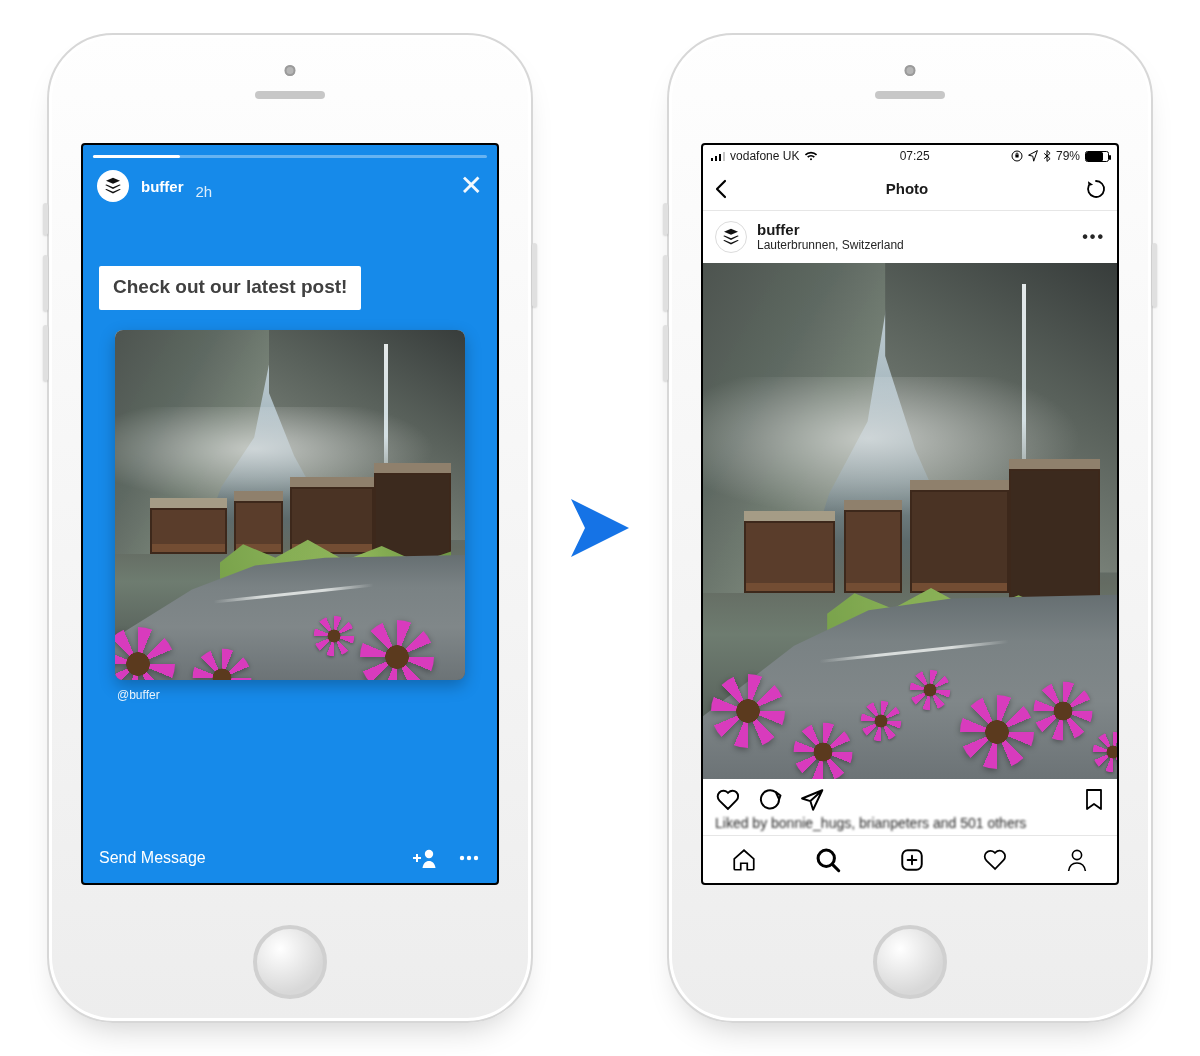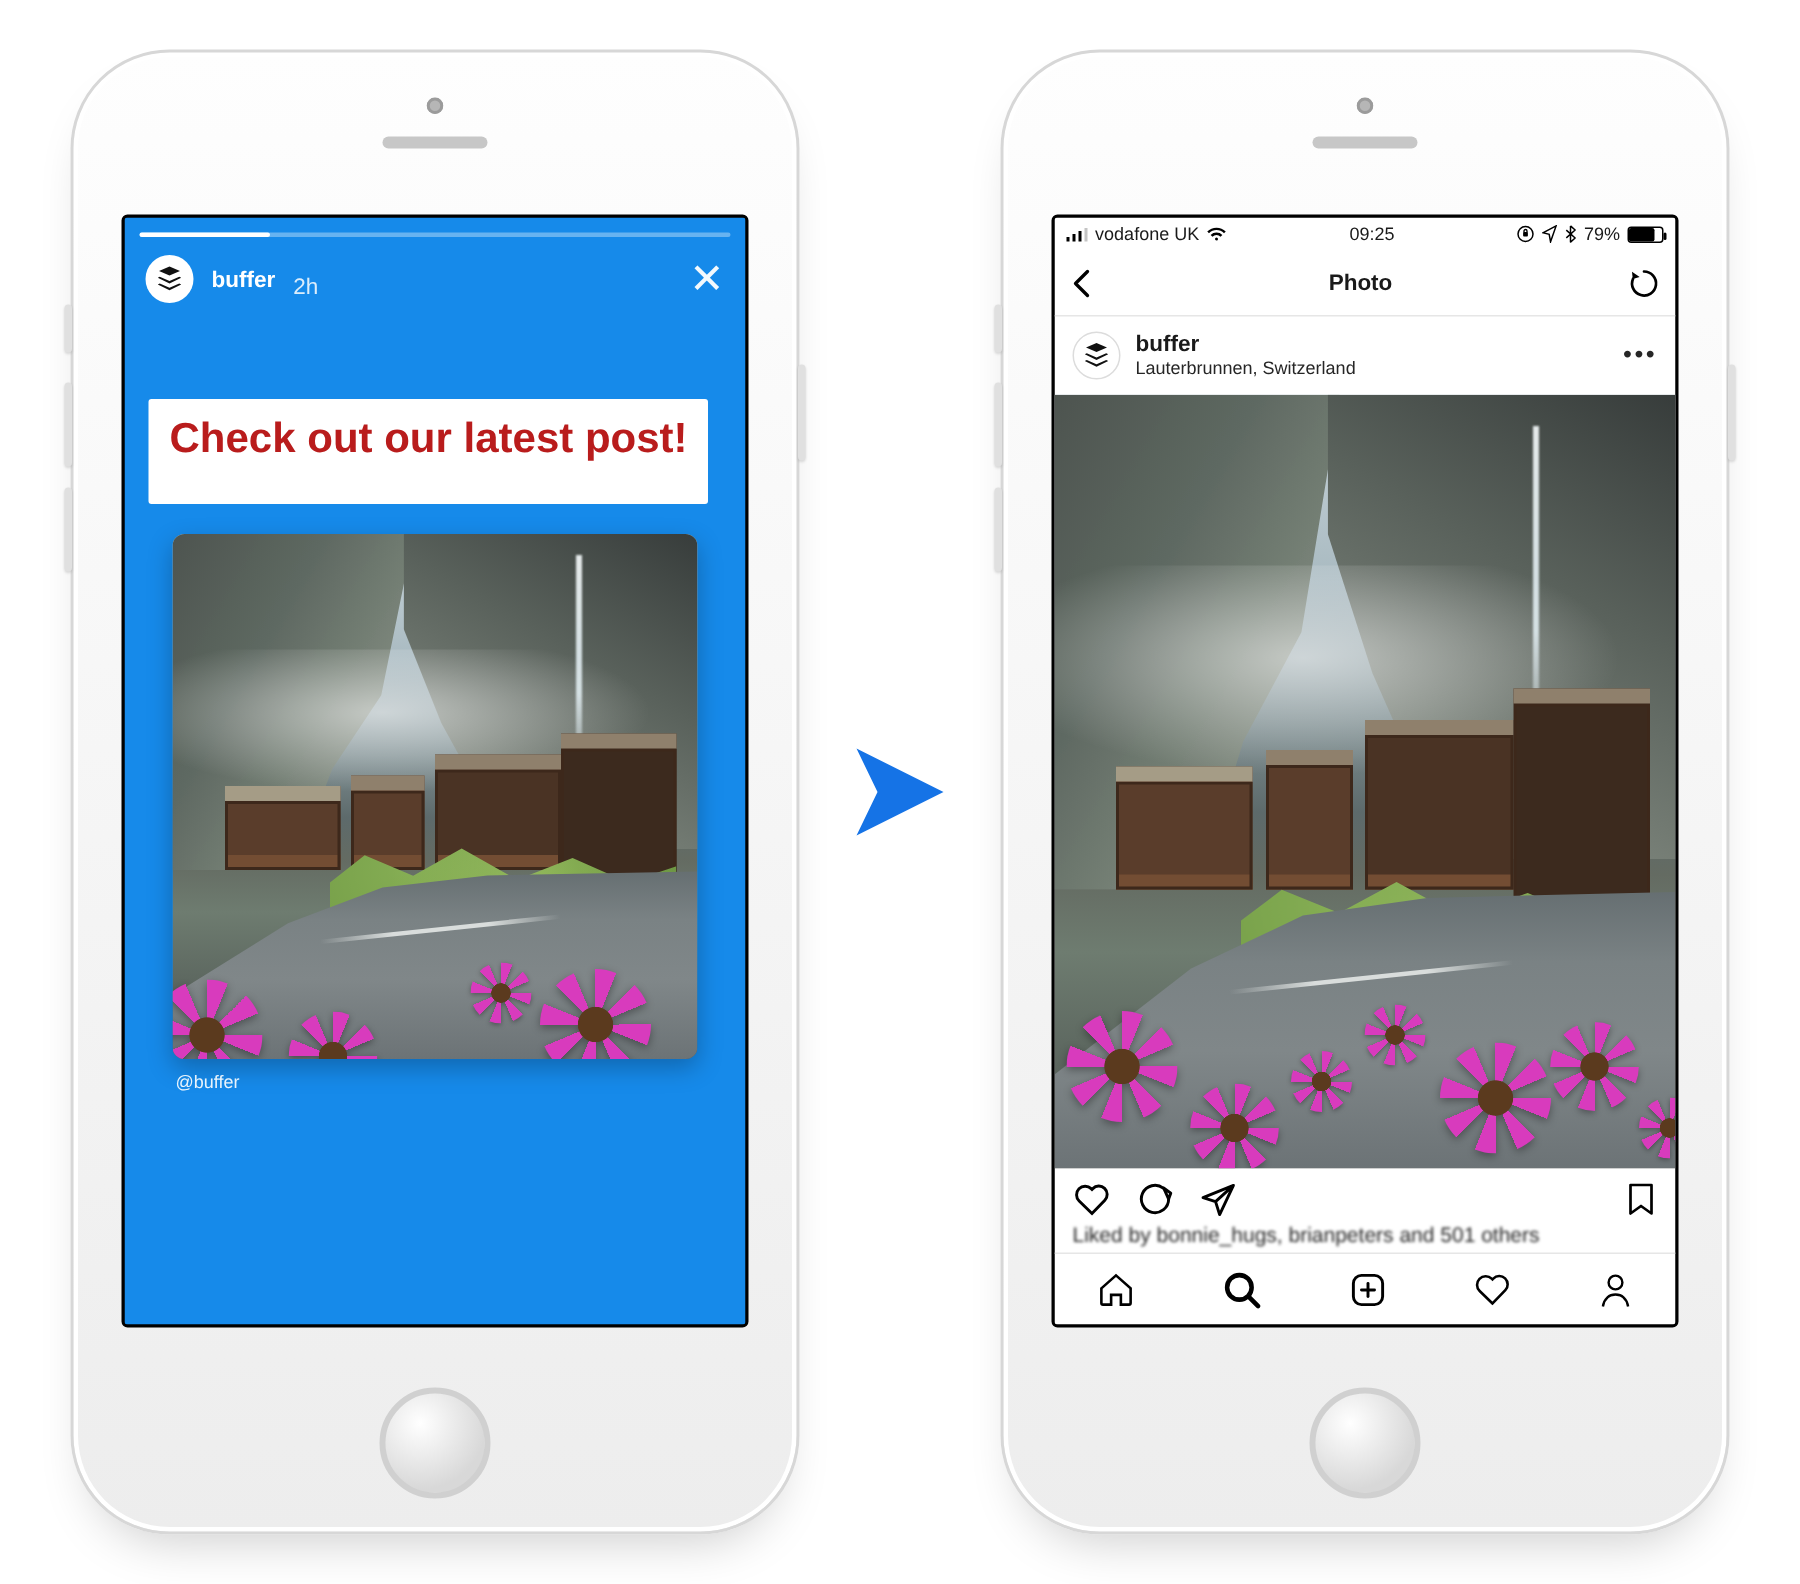--- a/index.html
+++ b/index.html
@@ -134,23 +134,23 @@
   .progress-track{height:3px;margin:10px 10px 0;background:rgba(255,255,255,.35);border-radius:2px;position:relative;}
   .progress-track .done{position:absolute;left:0;top:0;bottom:0;width:22%;background:#fff;border-radius:2px;}
   .story-header{display:flex;align-items:center;gap:12px;padding:12px 14px 8px;font-size:15px;}
   .avatar{width:32px;height:32px;border-radius:50%;background:#fff;display:flex;align-items:center;justify-content:center;}
   .buffer-mark{width:20px;height:20px;display:block;}
   .story-user{font-weight:600;}
   .story-time{opacity:.85;margin-top:11px;}
   .story-close{margin-left:auto;font-size:28px;line-height:1;opacity:.95;}
   .story-cta{
     margin:56px 16px 0;
-    background:#fff;color:#b91c1c;
-    font-weight:800;font-size:28px;
-    padding:10px 14px 28px;border-radius:2px;display:inline-block;
+    background:#fff;color:#404040;
+    font-weight:800;font-size:19px;
+    padding:10px 14px 12px;border-radius:2px;display:inline-block;
     width:max-content;max-width:calc(100% - 32px);
   }
   .story-card{
     margin:20px 32px 0;
     width:calc(100% - 64px);
     aspect-ratio:1/1;
     border-radius:8px;
     overflow:hidden;position:relative;
     box-shadow:0 6px 16px rgba(0,0,0,.25);
   }
@@ -255,20 +255,41 @@
             <div class="road"></div>
           <div class="flower fA"></div>
             <div class="flower fB mid"></div>
           <div class="flower fC small"></div>
             <div class="flower fD"></div>
         </div>
       </div>
 
       <div class="story-attr">@buffer</div>
 
+      <div class="story-footer">
+        <span>Send Message</span>
+        <span class="spacer"></span>
+        <svg width="28" height="22" viewBox="0 0 28 22">
+          <g stroke="#fff" stroke-width="2" fill="none">
+            <line x1="4" y1="11" x2="12" y2="11"></line>
+              <line x1="8" y1="7" x2="8" y2="15"></line>
+          </g>
+          <g fill="#fff">
+            <circle cx="20" cy="7" r="4.2"></circle>
+            <path d="M13.5 21c.6-4.4 3.3-7 6.5-7s5.9 2.6 6.5 7z"></path>
+          </g>
+        </svg>
+        <svg width="24" height="22" viewBox="0 0 24 22">
+          <g fill="#fff">
+              <circle cx="5" cy="11" r="2.2"></circle>
+              <circle cx="12" cy="11" r="2.2"></circle>
+              <circle cx="19" cy="11" r="2.2"></circle>
+            </g>
+        </svg>
+      </div>
     </div>
   </div>
 
   <div class="home-btn"></div>
 </div>
 
 <div class="arrow">
   <svg width="66" height="70" viewBox="0 0 66 70">
     <path d="M4 6 62 35 4 64 18 35z" fill="var(--arrow)"></path>
   </svg>
@@ -291,21 +312,21 @@
               <i></i>
               <i></i>
               <i></i>
               <i></i>
             </span>
           <span>vodafone UK</span>
           <svg class="wifi" viewBox="0 0 16 12">
             <path d="M8 11.2a1.2 1.2 0 1 0 0-2.4 1.2 1.2 0 0 0 0 2.4zM3.3 6.7a6.6 6.6 0 0 1 9.4 0l-1.5 1.5a4.5 4.5 0 0 0-6.4 0zM.6 4a10.4 10.4 0 0 1 14.8 0L14 5.4a8.4 8.4 0 0 0-12 0z" fill="#000"></path>
           </svg>
         </div>
-        <div>09:25</div>
+        <div>07:25</div>
         <div class="right">
           <svg width="12" height="12" viewBox="0 0 12 12">
             <circle cx="6" cy="6" r="5" fill="none" stroke="#000" stroke-width="1"></circle>
             <rect x="4.4" y="4.6" width="3.2" height="3" rx=".6" fill="#000"></rect>
             <path d="M5 4.8V4a1 1 0 0 1 2 0v.8" fill="none" stroke="#000" stroke-width=".9"></path>
           </svg>
           <svg width="10" height="12" viewBox="0 0 10 12">
             <path d="M9.4.6.6 5.2l4.2 1 .9 5z" fill="none" stroke="#000" stroke-width="1"></path>
           </svg>
           <svg width="8" height="12" viewBox="0 0 8 12">

